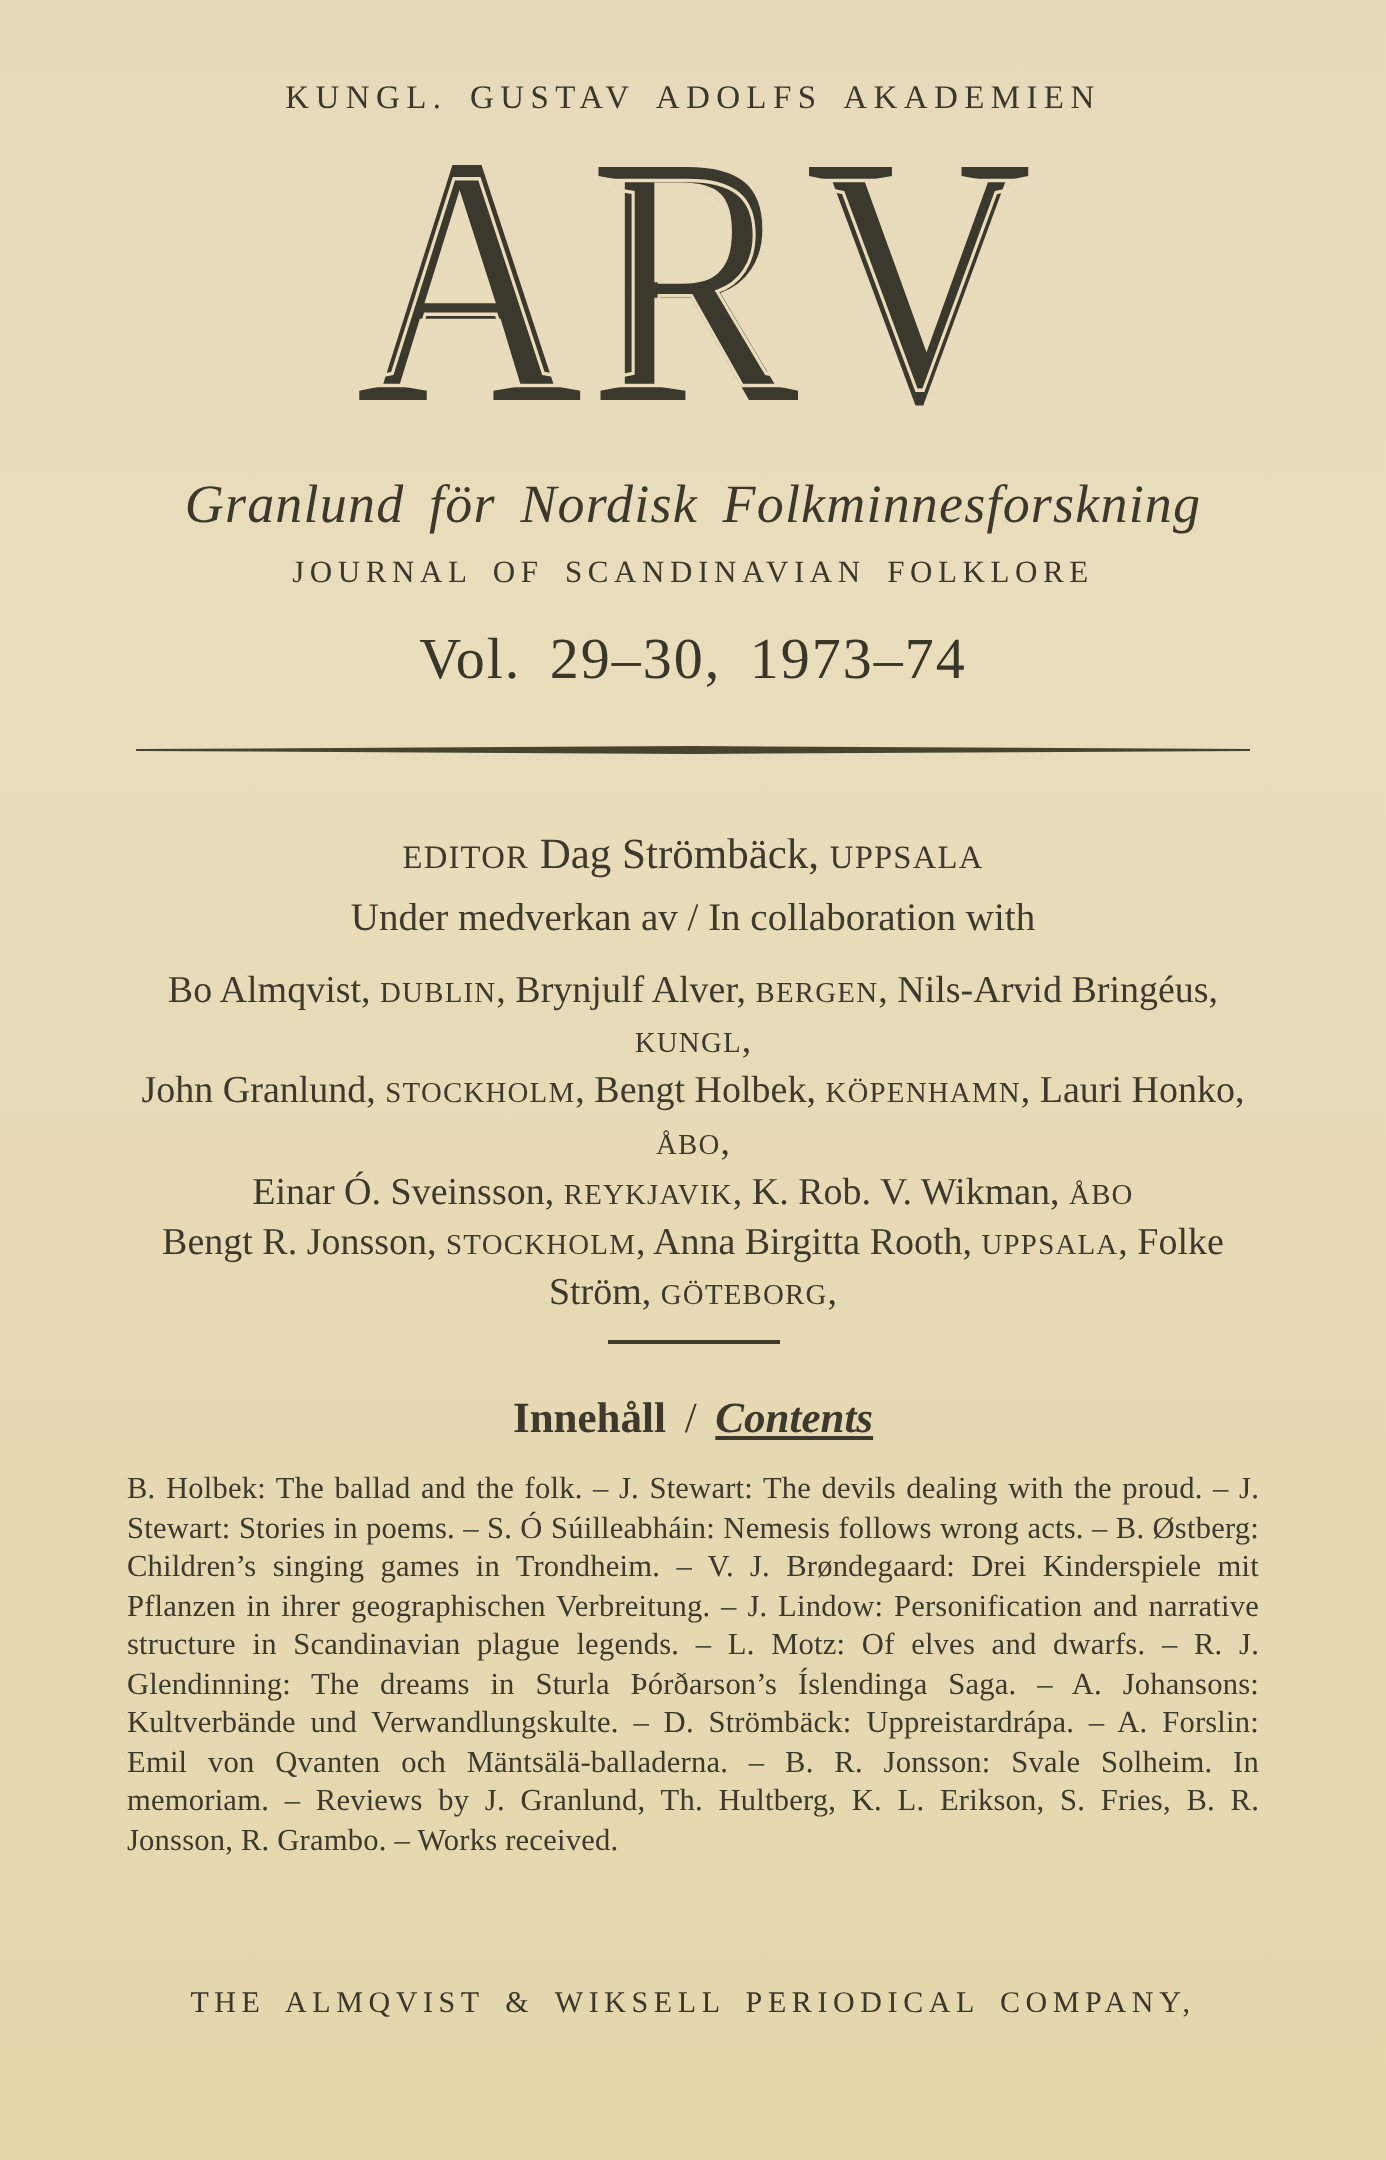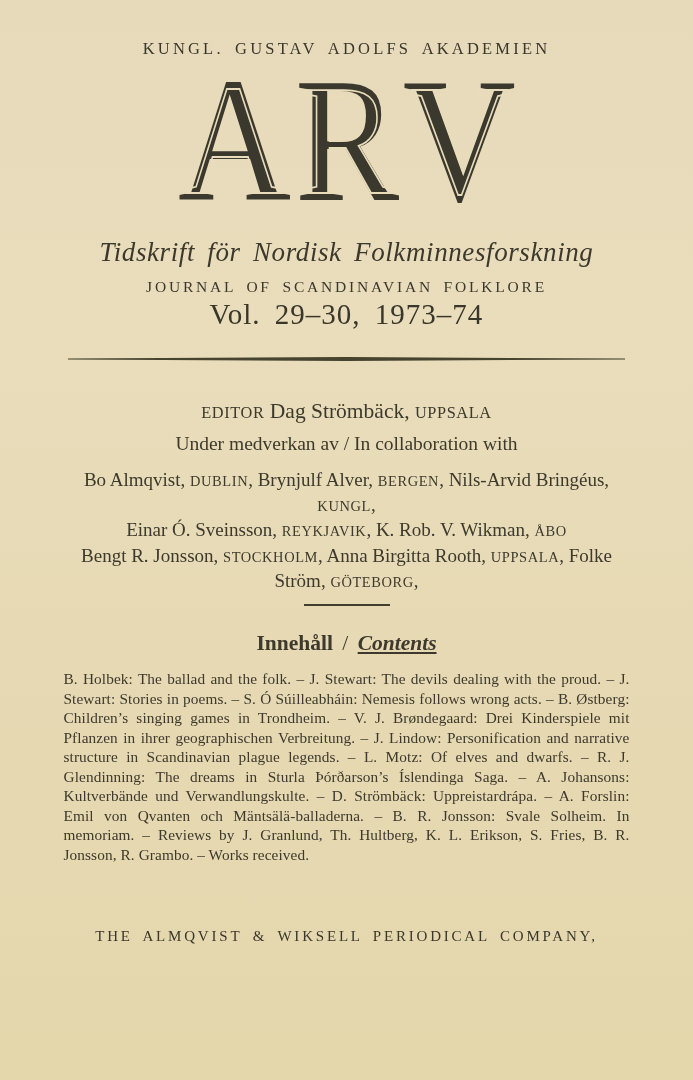--- a/index.html
+++ b/index.html
@@ -64,20 +64,21 @@
     color: #3c392c;
   }
   .subtitle-caps {
     margin-top: 10px;
     font-size: 15.5px;
     letter-spacing: 2.8px;
     word-spacing: 4px;
     color: #3a372b;
   }
   .volume {
+    margin-top: 16px;
     font-size: 29px;
     letter-spacing: 1px;
     word-spacing: 6px;
     line-height: 36px;
     color: #39362a;
   }
   
   .rule-main {
     margin: 25px auto 0 auto;
     width: 557px;
@@ -145,38 +146,39 @@
 <div class="page">
 
   <div class="academy">KUNGL. GUSTAV ADOLFS AKADEMIEN</div>
 
   <div class="logo">
       <span class="logo-letter"><span>A</span><span class="inline-line">A</span></span>
       <span class="logo-letter"><span>R</span><span class="inline-line">R</span></span>
       <span class="logo-letter"><span>V</span><span class="inline-line">V</span></span>
     </div>
 
-  <div class="subtitle-italic">Tidskrift för Nordisk Folkminnesforskning</div>
+  <div class="subtitle-italic">Granlund för Nordisk Folkminnesforskning</div>
 
   <div class="subtitle-caps">JOURNAL OF SCANDINAVIAN FOLKLORE</div>
 
   <div class="volume">Vol. 29–30, 1973–74</div>
 
   <div class="rule-main"></div>
 
   <div class="editor-line"><span class="sc">EDITOR</span> Dag Strömbäck, <span class="sc">UPPSALA</span></div>
 
   <div class="collab-intro">
     <span>Under medverkan av</span>
     <span class="sep">/</span>
     <span class="it">In collaboration with</span>
   </div>
 
   <div class="collaborators">
     <div>Bo Almqvist, <span class="sc">DUBLIN</span>, Brynjulf Alver, <span class="sc">BERGEN</span>, Nils-Arvid Bringéus, <span class="sc">KUNGL</span>,</div>
+    <div>John Granlund, <span class="sc">STOCKHOLM</span>, Bengt Holbek, <span class="sc">KÖPENHAMN</span>, Lauri Honko, <span class="sc">ÅBO</span>,</div>
     <div>Einar Ó. Sveinsson, <span class="sc">REYKJAVIK</span>, K. Rob. V. Wikman, <span class="sc">ÅBO</span></div>
     <div>Bengt R. Jonsson, <span class="sc">STOCKHOLM</span>, Anna Birgitta Rooth, <span class="sc">UPPSALA</span>, Folke Ström, <span class="sc">GÖTEBORG</span>,</div>
   </div>
 
   <div class="rule-short"></div>
 
   <div class="contents-heading">
     <span>Innehåll</span>
     <span class="sep">/</span>
     <span class="it">Contents</span>

